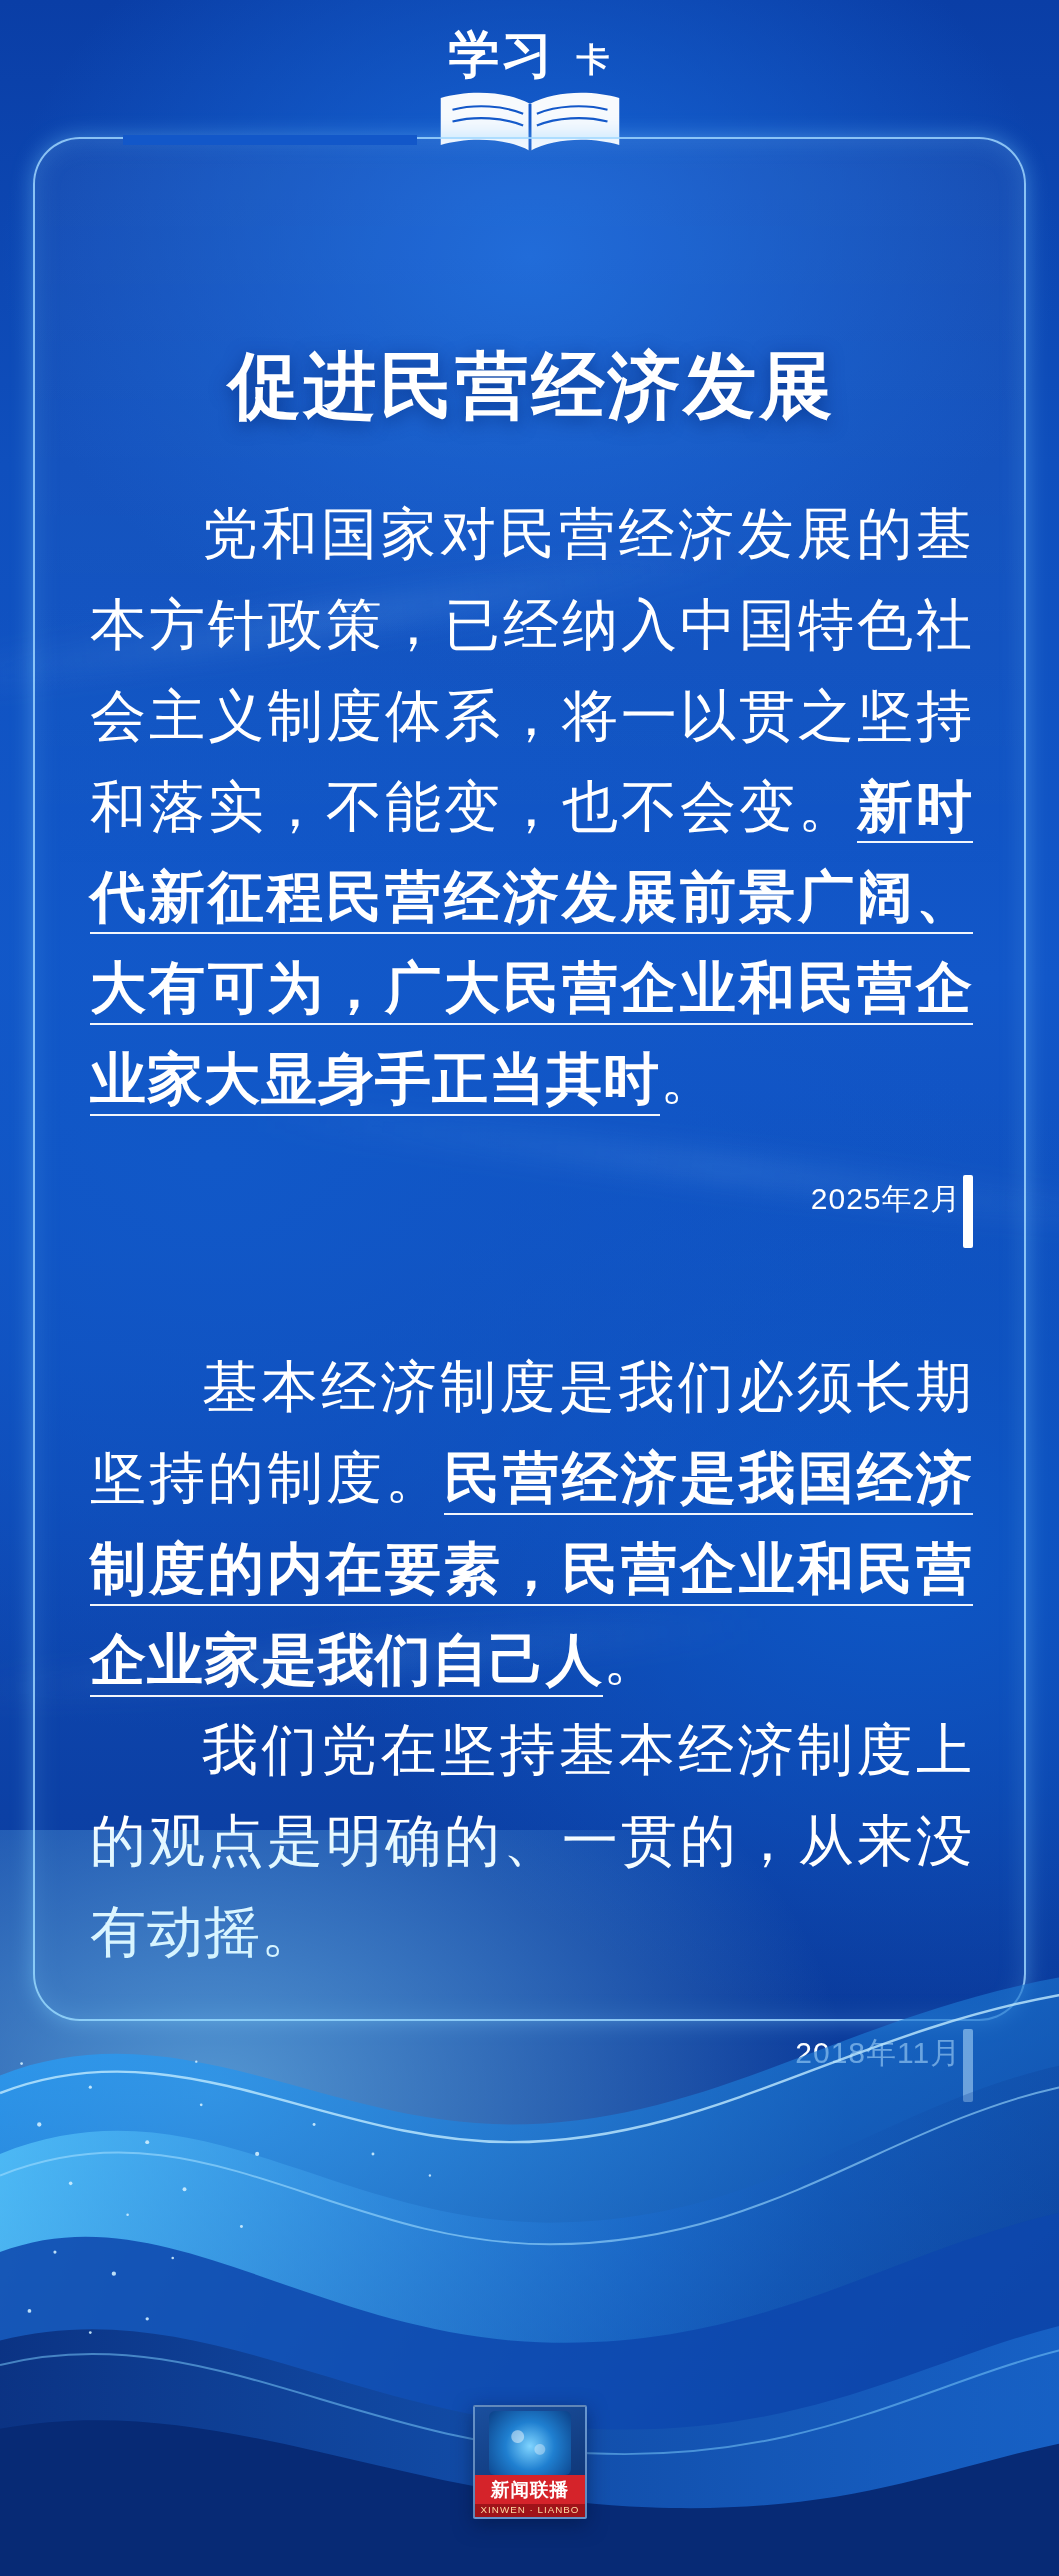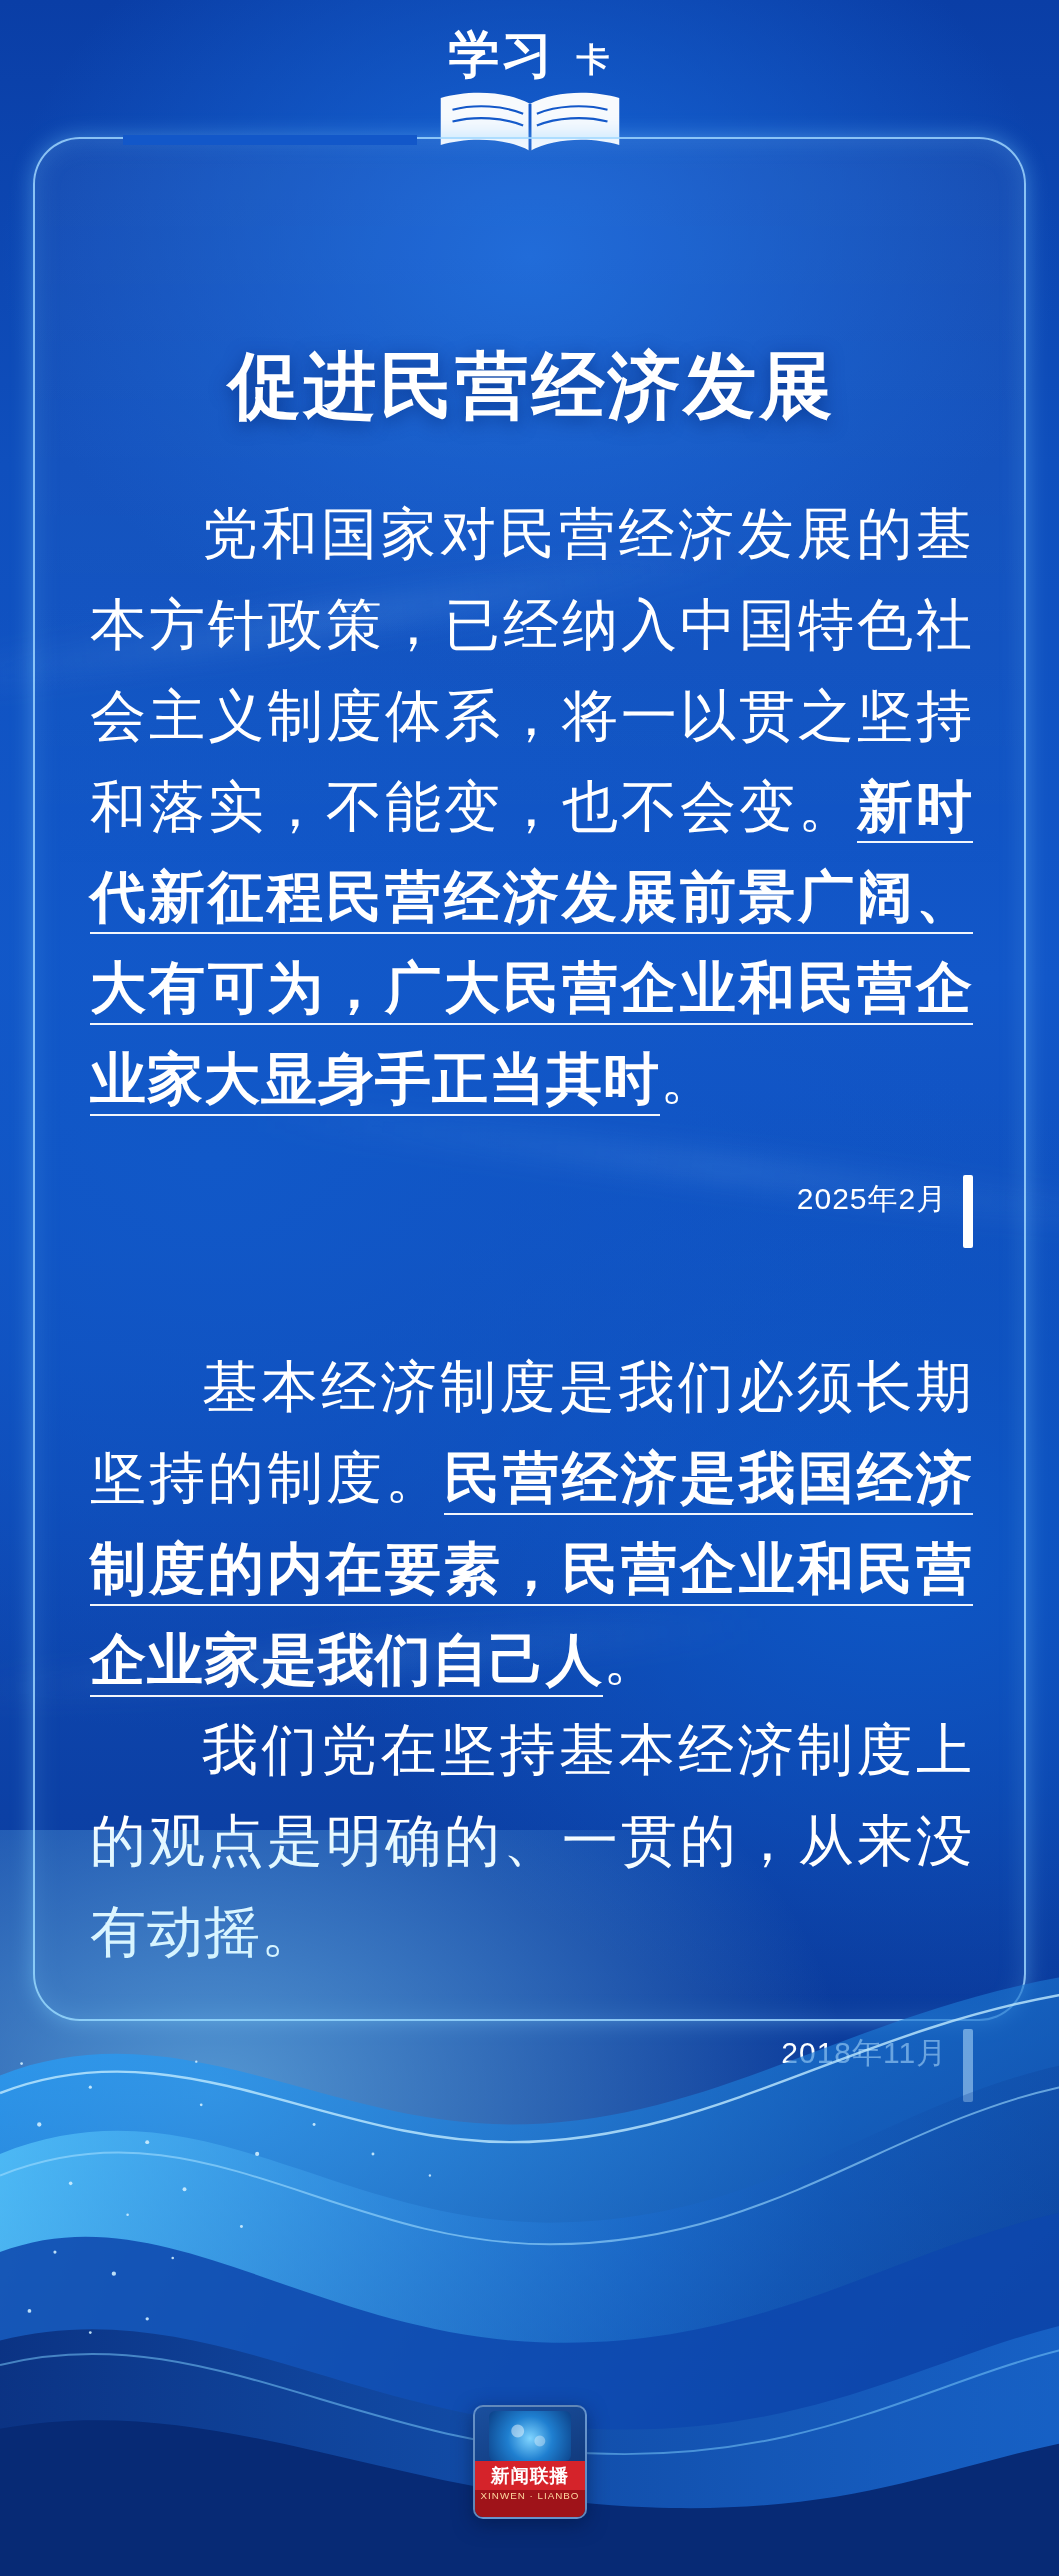--- a/index.html
+++ b/index.html
@@ -84,42 +84,42 @@
   }
   .hl {
     font-weight:bold;
     border-bottom:2.9px solid rgba(255,255,255,.95);
     padding-bottom:3.9px;
   }
 
   .attrib {
     margin-top:51px;
     display:flex; justify-content:flex-end; align-items:stretch;
-    gap:16px;
+    gap:2px;
   }
   .attrib-lines {
     text-align:right; color:#ffffff; font-size:30px; line-height:1.6;
     letter-spacing:1px;
   }
   .attrib-bar {
     width:9.8px; background:#ffffff; border-radius:2px;
     align-self:center; height:73px;
   }
 
   .block2 { margin-top:94px; }
 
   
   .waves { position:absolute; left:0; bottom:0; width:1060px; height:746px; }
 
   
   .footer-badge {
     position:absolute; left:50%; transform:translateX(-50%);
     bottom:57px;
     width:114px; height:114px;
-    border-radius:10px;
+    border-radius:2px;
     background:linear-gradient(160deg,#1a4f9e,#0c2f6b);
     border:2px solid rgba(180,220,255,.5);
     display:flex; flex-direction:column; align-items:center; justify-content:flex-start;
     overflow:hidden;
     box-shadow:0 5.9px 19.6px rgba(0,20,60,.5);
   }
   .globe {
     width:82px; height:69px; margin-top:3.9px;
     border-radius:5.9px;
     background:
@@ -132,21 +132,21 @@
       radial-gradient(circle at 35% 40%, rgba(255,255,255,.45) 0 5.9px, rgba(255,255,255,0) 6.9px),
       radial-gradient(circle at 62% 60%, rgba(255,255,255,.35) 0 4.9px, rgba(255,255,255,0) 5.9px);
   }
   .badge-name {
     width:100%; background:#d5232a; color:#fff;
     font-size:18.6px; font-weight:bold; text-align:center;
     letter-spacing:1px; padding:2px 0 1px;
   }
   .badge-pinyin {
     width:100%; color:#ffd9a0; font-size:9.8px; text-align:center;
-    letter-spacing:1px; background:#9f1319; padding-bottom:16px;
+    letter-spacing:1px; background:#9f1319; padding-bottom:2px;
   }
 </style>
 </head>
 <body>
 
 <div id="poster">
 
   <div class="streak" style="left:-118px; top:608px; width:883px; height:25.5px; transform:rotate(-9deg);"></div>
   <div class="streak" style="left:236px; top:1158px; width:981px; height:21.6px; transform:rotate(7deg);"></div>
   <div class="streak" style="left:-59px; top:1649px; width:824px; height:19.6px; transform:rotate(-5deg);"></div>

